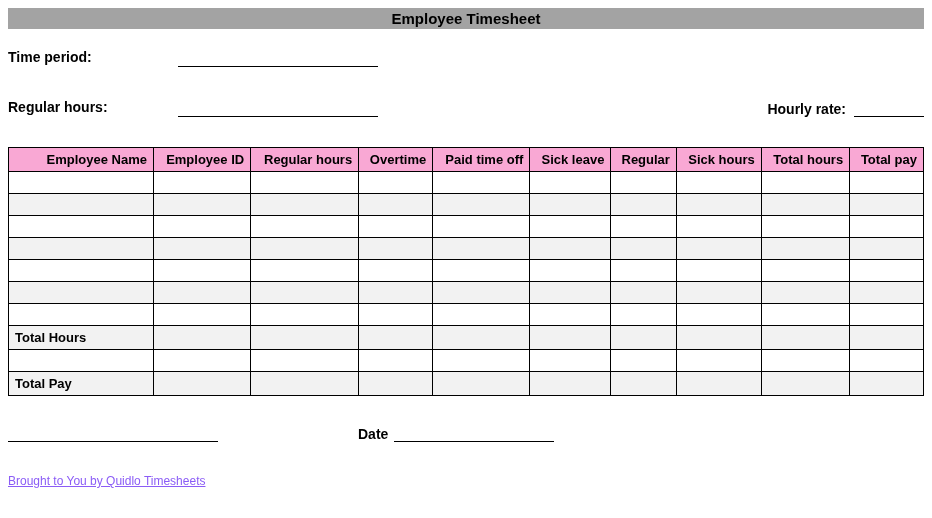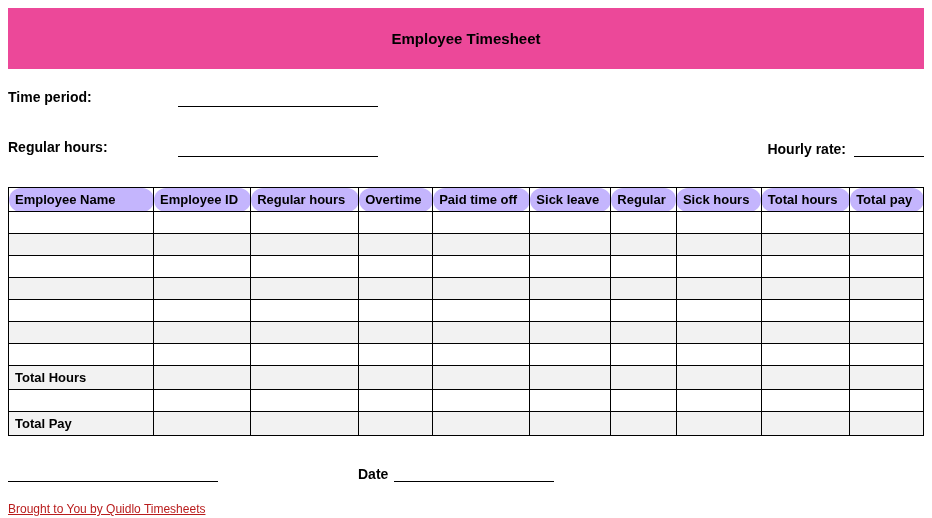--- a/index.html
+++ b/index.html
@@ -4,25 +4,25 @@
 <style>
   * { box-sizing: border-box; }
   body {
     margin: 0;
     padding: 8px;
     font-family: Arial, Helvetica, sans-serif;
     background: #fff;
     width: 932px;
   }
   .title-bar {
-    background: #ec4899;
+    background: #a3a3a3;
     text-align: center;
     font-weight: bold;
     font-size: 15px;
-    padding: 22px 0;
+    padding: 2px 0;
     margin-bottom: 20px;
   }
   .header-row {
     display: flex;
     align-items: flex-end;
     margin-bottom: 4px;
     font-size: 14px;
   }
   .label {
     font-weight: bold;
@@ -49,46 +49,45 @@
     font-size: 13px;
   }
   th, td {
     border: 1px solid #000;
     padding: 4px 6px;
     height: 22px;
     text-align: left;
     vertical-align: middle;
   }
   th {
-    background: #c4b5fd;
-    font-weight: bold;
-    text-align: left;
+    background: #f9a8d4;
+    font-weight: bold;
+    text-align: right;
     white-space: nowrap;
-    border-radius: 12px;
   }
   tr.alt td {
     background: #f2f2f2;
   }
   td.row-label {
     font-weight: bold;
   }
   .sig-row {
     display: flex;
     align-items: flex-end;
     margin-top: 28px;
     font-size: 14px;
   }
   .sig-label {
     font-weight: bold;
     padding-right: 6px;
   }
   .footer-link {
-    margin-top: 20px;
+    margin-top: 32px;
     font-size: 12px;
-    color: #b91c1c;
+    color: #8b5cf6;
     text-decoration: underline;
     display: inline-block;
   }
 </style>
 </head>
 <body>
 
 
 
 <div class="title-bar">Employee Timesheet</div>

